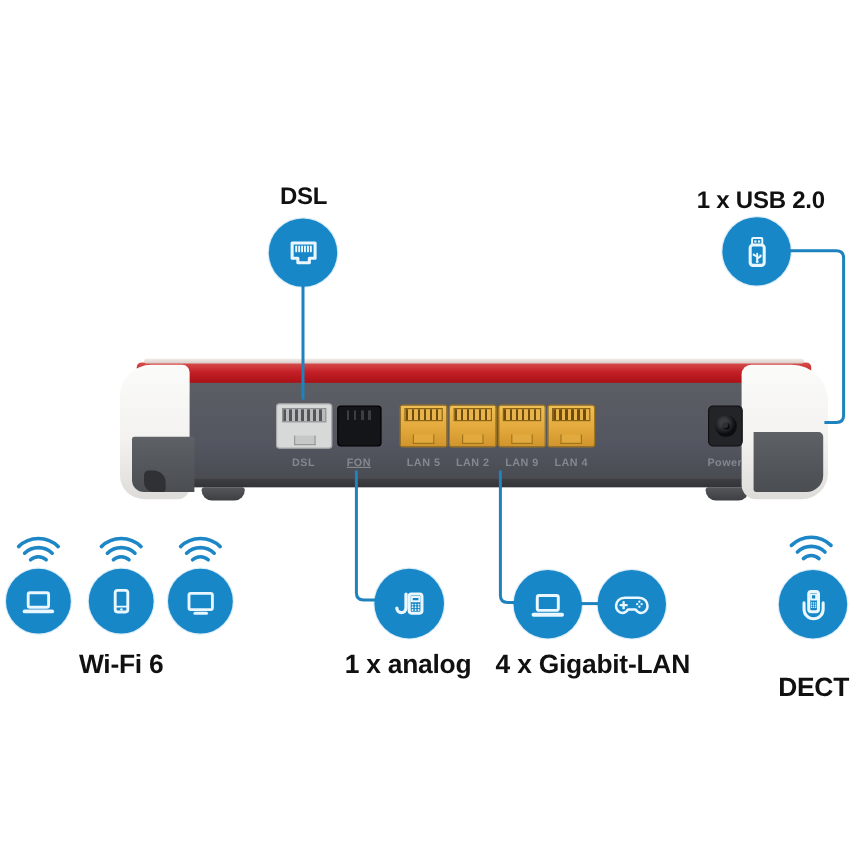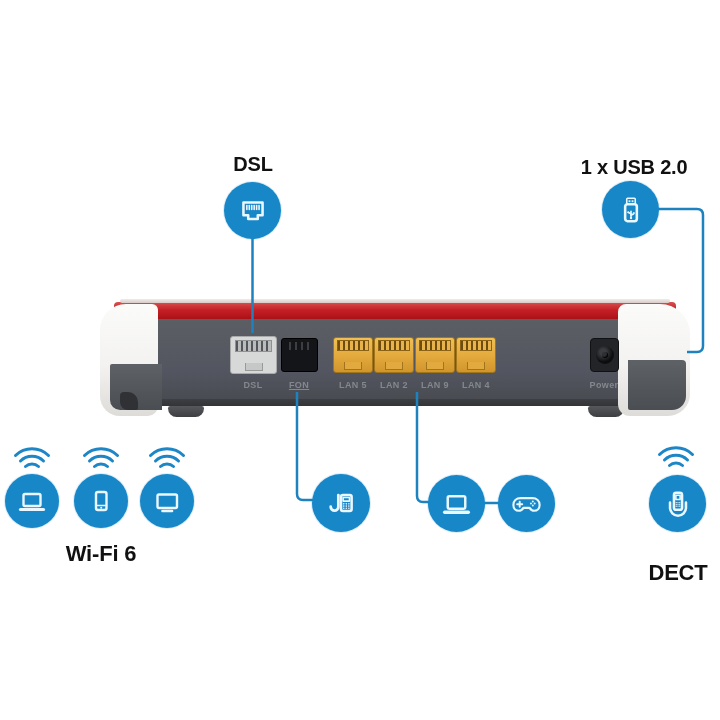--- a/index.html
+++ b/index.html
@@ -246,38 +246,40 @@
           <circle cx="23.4" cy="16.8" r="0.75" class="fillbit"></circle>
         <circle cx="18.6" cy="18.9" r="0.75" class="fillbit"></circle>
           <circle cx="21" cy="18.9" r="0.75" class="fillbit"></circle>
           <circle cx="23.4" cy="18.9" r="0.75" class="fillbit"></circle>
         <circle cx="18.6" cy="21" r="0.75" class="fillbit"></circle>
           <circle cx="21" cy="21" r="0.75" class="fillbit"></circle>
           <circle cx="23.4" cy="21" r="0.75" class="fillbit"></circle>
       </g>
     </svg>
   </div>
+  <div class="callout-label bottom" style="left:340px; top:541px;">1 x analog</div>
 
   <div class="badge" style="left:428px; top:475px; width:57px; height:57px; z-index:6;">
     <svg width="33" height="33" viewBox="0 0 32 32">
       <rect x="7.5" y="9" width="17" height="12" rx="1.5"></rect>
       <path d="M4.5 24.5 H27.5" stroke-width="3.2"></path>
     </svg>
   </div>
   <div class="badge" style="left:498px; top:475px; width:57px; height:57px; z-index:6;">
     <svg width="35" height="35" viewBox="0 0 36 36">
       <path d="M12 12.5 H24 C28.5 12.5 31.5 15.5 31.5 19.5 C31.5 23 29 25.5 26 25.5 C23.8 25.5 22.2 24.3 21.2 22.5 H14.8 C13.8 24.3 12.2 25.5 10 25.5 C7 25.5 4.5 23 4.5 19.5 C4.5 15.5 7.5 12.5 12 12.5 Z" stroke-width="2.2"></path>
       <path d="M8.4 18.8 H13.6" stroke-width="2"></path>
       <path d="M11 16.2 V21.4" stroke-width="2"></path>
       <circle cx="24.5" cy="15.9" r="1" class="fillbit"></circle>
       <circle cx="22.6" cy="18" r="1" class="fillbit"></circle>
       <circle cx="26.4" cy="18" r="1" class="fillbit"></circle>
       <circle cx="24.5" cy="20.1" r="1" class="fillbit"></circle>
     </svg>
   </div>
+  <div class="callout-label bottom" style="left:494px; top:541px;">4 x Gigabit-LAN</div>
 
   <div class="wifi-arcs" style="left:652px; top:441px;">
     <svg width="48" height="30" viewBox="0 0 48 30" stroke-width="3">
       <path d="M17.5 24.5 A9.5 9.5 0 0 1 30.5 24.5"></path>
       <path d="M12.5 19 A16.5 16.5 0 0 1 35.5 19"></path>
       <path d="M7.5 13.5 A23.5 23.5 0 0 1 40.5 13.5"></path>
     </svg>
   </div>
   <div class="badge" style="left:649px; top:475px; width:57px; height:57px; z-index:6;">
     <svg width="34" height="34" viewBox="0 0 32 32">

